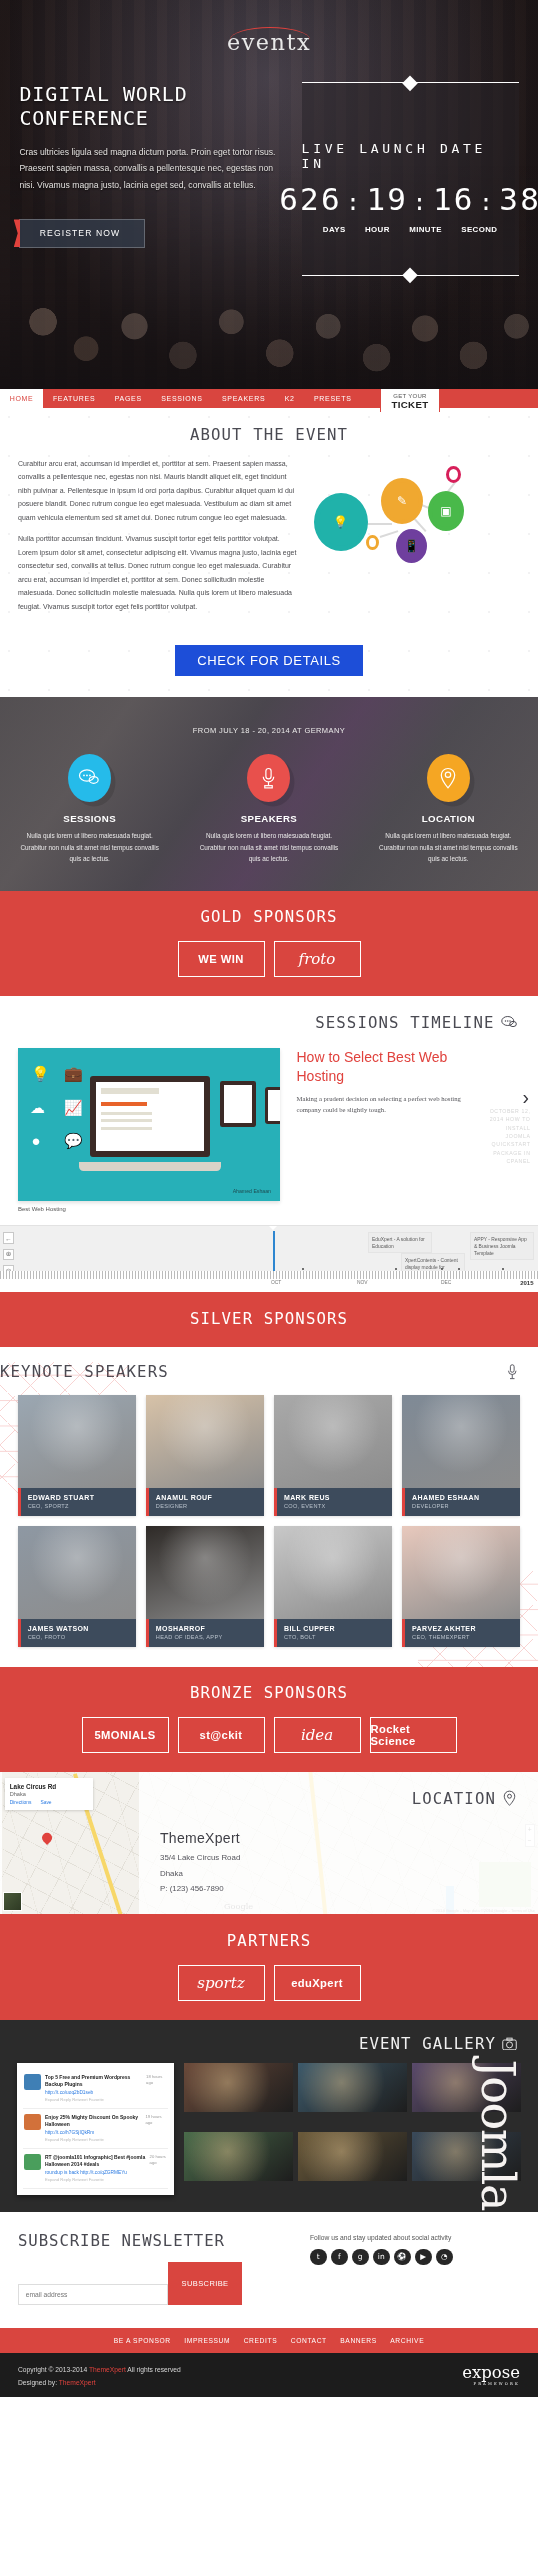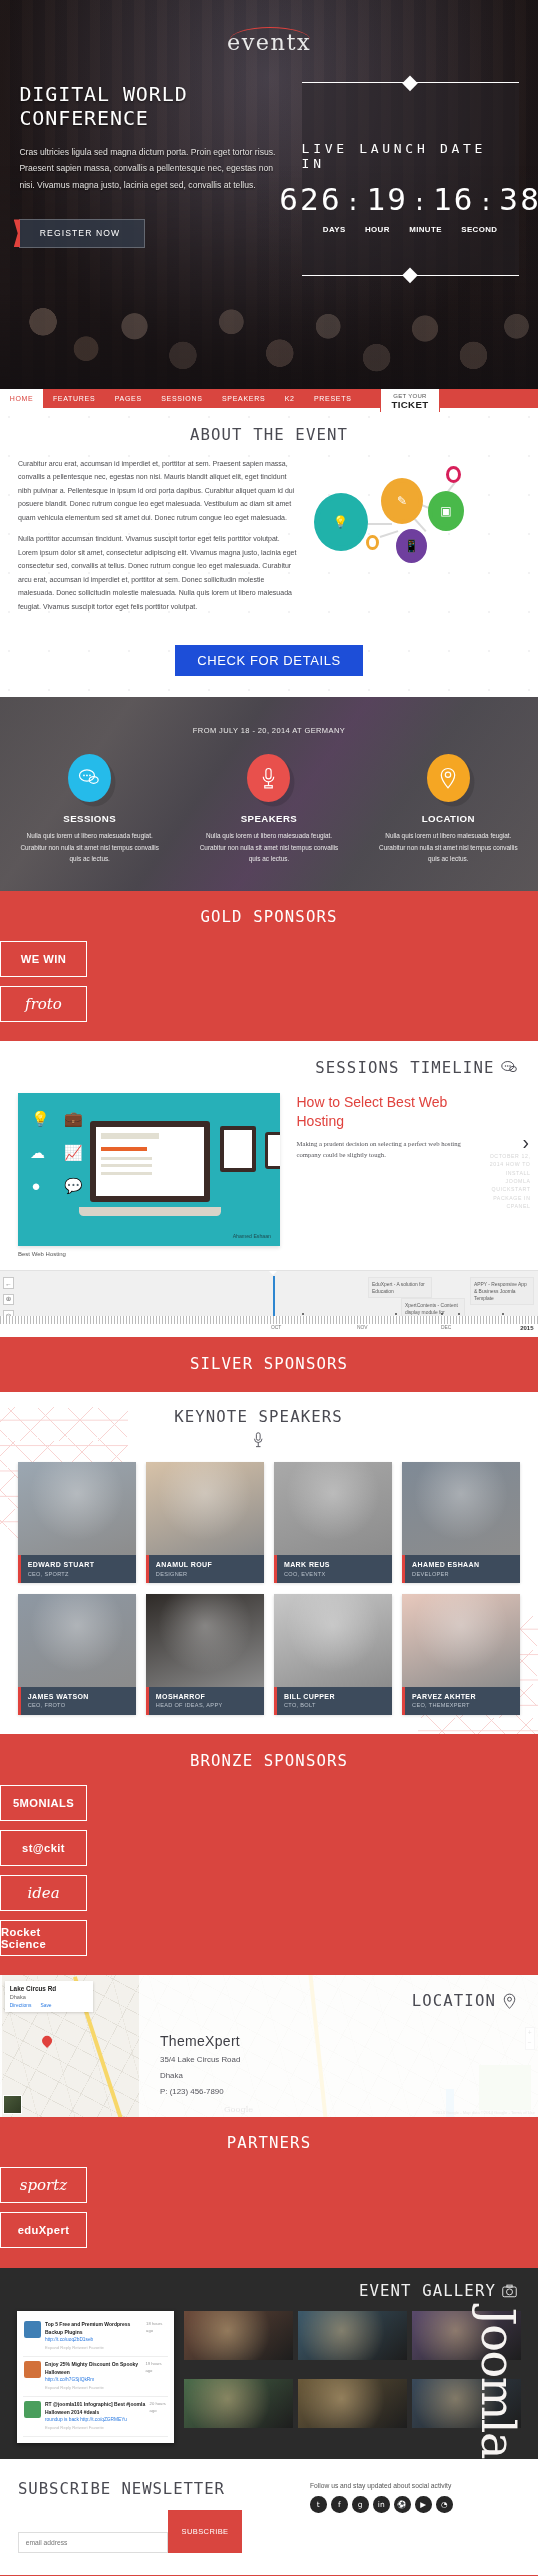--- a/index.html
+++ b/index.html
@@ -175,21 +175,21 @@
     box-shadow:4.5px 4.5px 0 rgba(0,0,0,.12);
   }
   .ins-c1 { background:#25bbea; } .ins-c2 { background:#e8504c; } .ins-c3 { background:#f5a623; }
   .ins-name {
     margin-top:10.5px; color:#fff; font-size:9.7px; letter-spacing:0.4px; font-weight:bold;
   }
   .ins-desc { margin-top:6px; font-size:6.4px; line-height:1.85; color:#ebeaea; }
 
   
   .band { background:#d9453f; padding:16.5px 0 19.4px; }
-  .logo-row { display:flex; justify-content:center; gap:9px; margin-top:15px; flex-wrap:wrap;flex-direction:column; }
+  .logo-row { display:flex; justify-content:center; gap:9px; margin-top:15px; flex-wrap:wrap; }
   .logo-box {
     border:1.5px solid #fff; width:87px; height:36px;
     display:flex; align-items:center; justify-content:center;
     color:#fff; cursor:pointer;
   }
   .lg-txt { font-size:11.2px; font-weight:bold; letter-spacing:0.4px; }
   .lg-script { font-family:"DejaVu Serif", serif; font-style:italic; font-size:15px; }
 
   
   .timeline-sec { background:#fff; padding:16.5px 0 0; }
@@ -264,21 +264,21 @@
   .speakers { background:#fff; padding:15px 0 19.4px; position:relative; overflow:hidden; }
   .poly {
     position:absolute; width:150px; height:135px; opacity:.22; pointer-events:none;
     background:
       linear-gradient(45deg, transparent 48%, #e0423d 48% 50%, transparent 50%),
       linear-gradient(-45deg, transparent 48%, #e0423d 48% 50%, transparent 50%),
       linear-gradient(0deg, transparent 48%, #e0423d 48% 49%, transparent 49%);
     background-size:30px 30px, 39px 34px, 45px 25.4px;
   }
   .poly.l { left:-22.4px; top:15px; } .poly.r { right:-30px; top:224px; }
-  .sp-head { display:flex; justify-content:space-between; align-items:center; padding-right:21px; gap:6px;flex-direction:column; }
+  .sp-head { display:flex; justify-content:space-between; align-items:center; padding-right:21px; gap:6px; }
   .sp-grid {
     display:grid; grid-template-columns:repeat(4,1fr); gap:10.5px; padding:13.5px 18px 0; position:relative;
   }
   .sp-card { background:#fff; box-shadow:0 0.7px 3px rgba(0,0,0,.16); cursor:pointer; }
   .sp-photo { height:93px; position:relative; overflow:hidden; }
   .sp-meta {
     background:#3d4b5c; border-left:3px solid #e0423d; padding:6px 6.7px 6.7px;
   }
   .sp-name { color:#fff; font-size:7px; letter-spacing:0.4px; font-weight:bold; }
   .sp-role { color:#b9c2cc; font-size:5.6px; letter-spacing:0.3px; margin-top:2.2px; }

